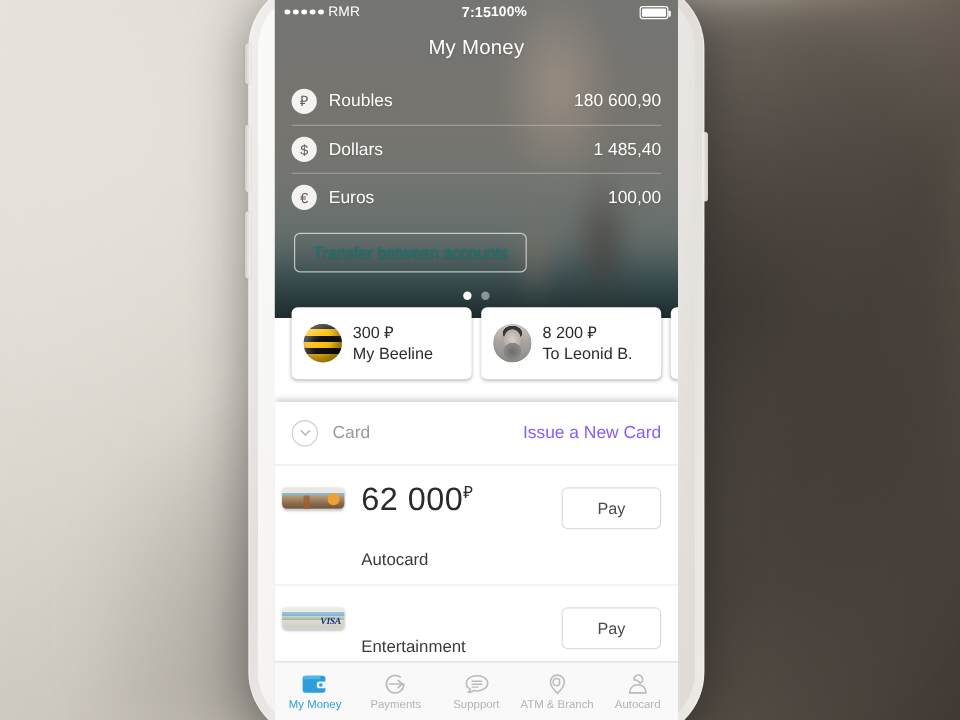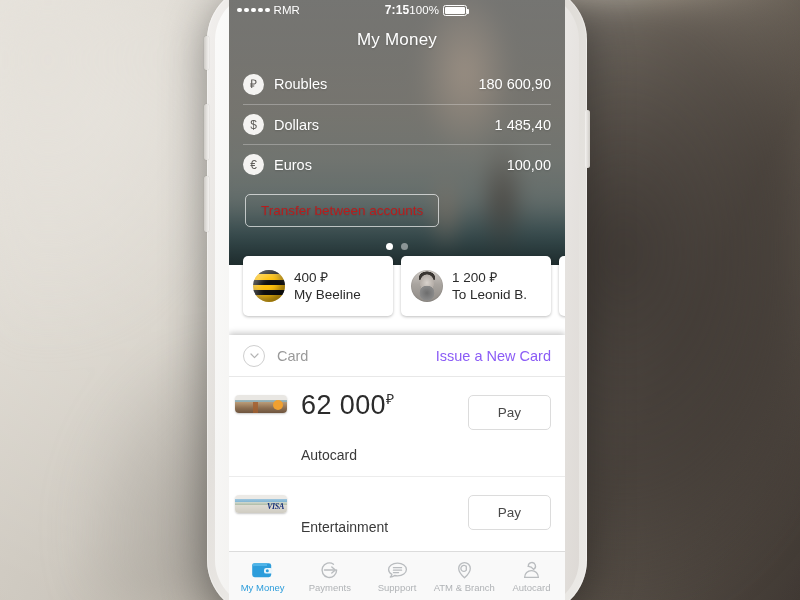--- a/index.html
+++ b/index.html
@@ -91,21 +91,21 @@
     display:flex; align-items:center;
     padding: 0 8px;
     color: #fff;
     font-size: 11.5px;
     letter-spacing: .1px;
   }
   .sb-left { display:flex; align-items:center; gap:4px; flex:1; }
   .sb-dots { display:flex; gap:2.5px; }
   .sb-dots i { width:4.5px; height:4.5px; border-radius:50%; background:#fff; display:block; }
   .sb-center { flex:0 0 auto; font-weight:700; font-size:12px; }
-  .sb-right { flex:1; display:flex; align-items:center; justify-content:flex-start; gap:4px; }
+  .sb-right { flex:1; display:flex; align-items:center; justify-content:space-between; gap:4px;font-weight:bold; }
   .battery {
     width: 24px; height: 11px; border:1px solid #fff; border-radius:2.5px;
     position:relative; padding:1px;
   }
   .battery::after{
     content:""; position:absolute; right:-3px; top:3px;
     width:2px; height:5px; background:#fff; border-radius:0 1px 1px 0;
   }
   .battery i { display:block; width:100%; height:100%; background:#fff; border-radius:1px; }
 
@@ -135,21 +135,21 @@
   }
   .bal-label { font-size:14.5px; flex:1; text-shadow:0 1px 2px rgba(0,0,0,.16); }
   .bal-value { font-size:14.5px; text-shadow:0 1px 2px rgba(0,0,0,.16); }
 
   .transfer-btn {
     margin: 10px 0 0 16px;
     display:inline-block;
     padding: 8px 15px;
     border: 1px solid rgba(255,255,255,.65);
     border-radius: 5px;
-    color:#b91c1c; font-size: 13.5px;
+    color:#0f766e; font-size: 13.5px;
     background: transparent;
     text-shadow:0 1px 2px rgba(0,0,0,.16);
   }
 
   .dots { display:flex; gap:8px; justify-content:center; margin-top: 16px; }
   .dots span { width:7px; height:7px; border-radius:50%; background: rgba(255,255,255,.45); display:block; }
   .dots span.active { background:#fff; }
 
   
   .quick-strip {
@@ -197,21 +197,21 @@
     box-shadow: inset 0 0 0 1px rgba(0,0,0,.06);
   }
 
   
   .sheet {
     position:absolute; left:0; right:0; top: 335px; bottom:0;
     background:#fff;
     box-shadow: 0 -2px 6px rgba(0,0,0,.22);
   }
   .sheet-head {
-    height: 42px;
+    height: 53px;
     display:flex; align-items:center;
     padding: 0 14px;
     border-bottom: 1px solid #e8e8e8;
   }
   .chev-circle {
     width:22px; height:22px; border-radius:50%;
     border:1px solid #cfcfcf;
     display:flex; align-items:center; justify-content:center;
     margin-right:12px; flex:0 0 22px;
   }
@@ -354,28 +354,28 @@
           <span class="active"></span>
           <span></span>
         </div>
       </div>
     </div>
 
     <div class="quick-strip">
       <div class="qcard">
         <span class="beeline-logo"></span>
         <span class="q-text">
-          <span class="q-amount" style="display:block">400 ₽</span>
+          <span class="q-amount" style="display:block">300 ₽</span>
           <span class="q-name" style="display:block">My Beeline</span>
         </span>
       </div>
       <div class="qcard">
         <span class="avatar-photo"></span>
         <span class="q-text">
-          <span class="q-amount" style="display:block">1 200 ₽</span>
+          <span class="q-amount" style="display:block">8 200 ₽</span>
           <span class="q-name" style="display:block">To Leonid B.</span>
         </span>
       </div>
       <div class="qcard peek">
         
       </div>
     </div>
 
     <div class="sheet">
       <div class="sheet-head">

